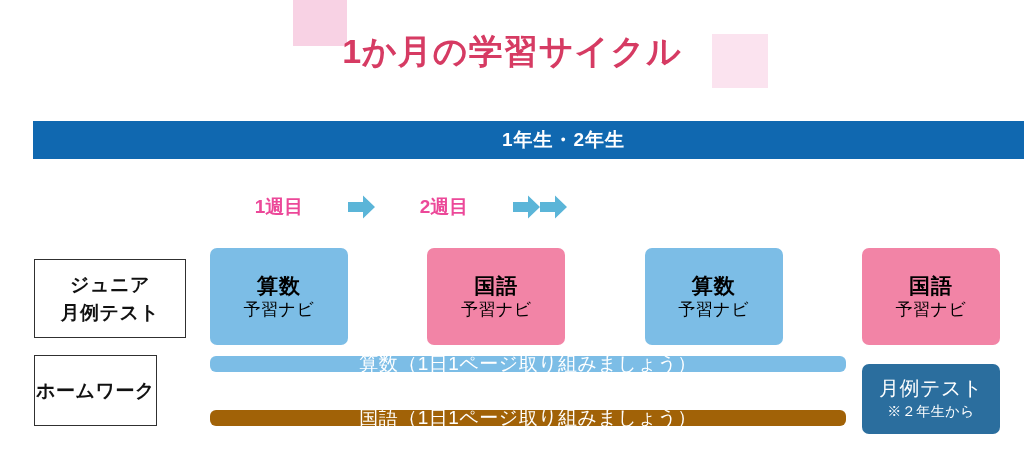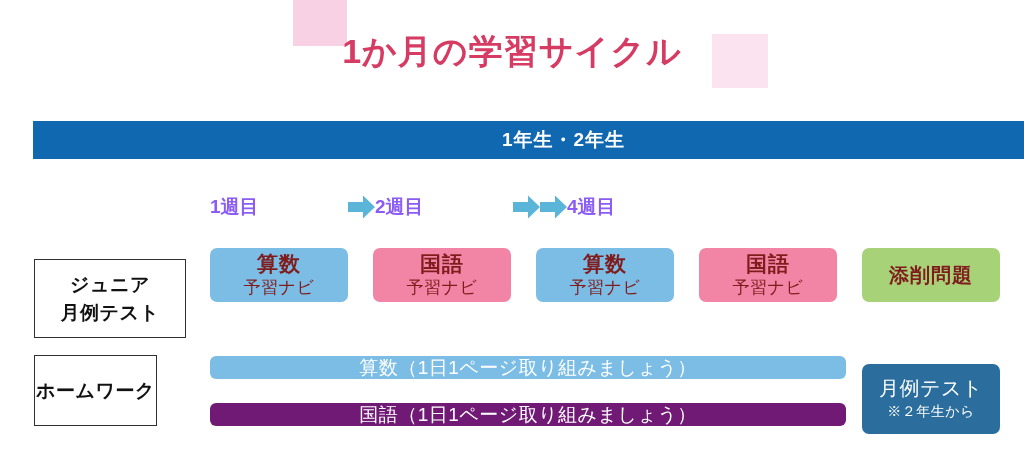--- a/index.html
+++ b/index.html
@@ -79,24 +79,24 @@
     position: absolute;
     left: 210px;
     top: 188px;
     width: 635px;
     height: 38px;
     display: flex;
     align-items: center;
   }
   .week-label {
     flex: 0 0 138px;
-    text-align: left;
+    text-align: center;
     font-size: 19px;
     font-weight: bold;
-    color: #8b5cf6;
+    color: #ec4899;
     white-space: nowrap;
   }
   .week-arrow {
     flex: 0 0 27px;
     height: 28px;
     display: flex;
     align-items: center;
     justify-content: center;
   }
   .week-arrow svg { display: block; }
@@ -135,28 +135,28 @@
     position: absolute;
     left: 210px;
     top: 248px;
     width: 790px;
     height: 78px;
     display: flex;
     justify-content: space-between;
   }
   .series-card {
     width: 138px;
-    height: 54px;
+    height: 97px;
     border-radius: 7px;
     box-sizing: border-box;
     display: flex;
     flex-direction: column;
     align-items: center;
     justify-content: center;
-    color: #7f1d1d;
+    color: #000000;
     white-space: nowrap;
   }
   .series-card .card-main {
     font-size: 21px;
     font-weight: bold;
     line-height: 26px;
     letter-spacing: 1px;
   }
   .series-card .card-sub {
     font-size: 17px;
@@ -174,21 +174,21 @@
     left: 210px;
     top: 356px;
     width: 636px;
     height: 70px;
     display: flex;
     flex-direction: column;
     justify-content: space-between;
   }
   .hw-bar {
     width: 636px;
-    height: 23px;
+    height: 16px;
     border-radius: 6px;
     box-sizing: border-box;
     display: flex;
     align-items: center;
     justify-content: center;
     color: #ffffff;
     font-size: 19px;
     line-height: 32px;
     letter-spacing: 0.5px;
     white-space: nowrap;
@@ -247,21 +247,20 @@
     <div class="week-arrow">
       <svg width="27" height="28" viewBox="0 0 27 28" aria-hidden="true">
         <polygon points="0,9 15,9 15,2.5 27,14 15,25.5 15,19 0,19" fill="#5bb5d8"></polygon>
       </svg>
     </div>
     <div class="week-arrow">
       <svg width="27" height="28" viewBox="0 0 27 28" aria-hidden="true">
         <polygon points="0,9 15,9 15,2.5 27,14 15,25.5 15,19 0,19" fill="#5bb5d8"></polygon>
       </svg>
     </div>
-    <div class="week-label">4週目</div>
   </div>
 
   <div class="row-label" id="label-junior">
     <span>ジュニア</span>
     <span>月例テスト</span>
   </div>
 
   <div id="series-row">
     <div class="series-card" style="background: rgb(124, 189, 230);">
       <span class="card-main">算数</span>
@@ -272,34 +271,31 @@
       <span class="card-sub">予習ナビ</span>
     </div>
     <div class="series-card" style="background: rgb(124, 189, 230);">
       <span class="card-main">算数</span>
       <span class="card-sub">予習ナビ</span>
     </div>
     <div class="series-card" style="background: rgb(242, 132, 166);">
       <span class="card-main">国語</span>
       <span class="card-sub">予習ナビ</span>
     </div>
-    <div class="series-card single" style="background: rgb(168, 210, 120);">
-      <span class="card-main">添削問題</span>
-    </div>
   </div>
 
   <div class="row-label" id="label-homework">
     <span>ホームワーク</span>
   </div>
 
   <div id="homework-bars">
     <div class="hw-bar" style="background: rgb(124, 189, 230);">
       <span>算数（1日1ページ取り組みましょう）</span>
     </div>
-    <div class="hw-bar" style="background: #701a75;">
+    <div class="hw-bar" style="background: #a16207;">
       <span>国語（1日1ページ取り組みましょう）</span>
     </div>
   </div>
 
   <div id="monthly-test">
     <span class="mt-main">月例テスト</span>
     <span class="mt-sub">※２年生から</span>
   </div>
 
 </div>

